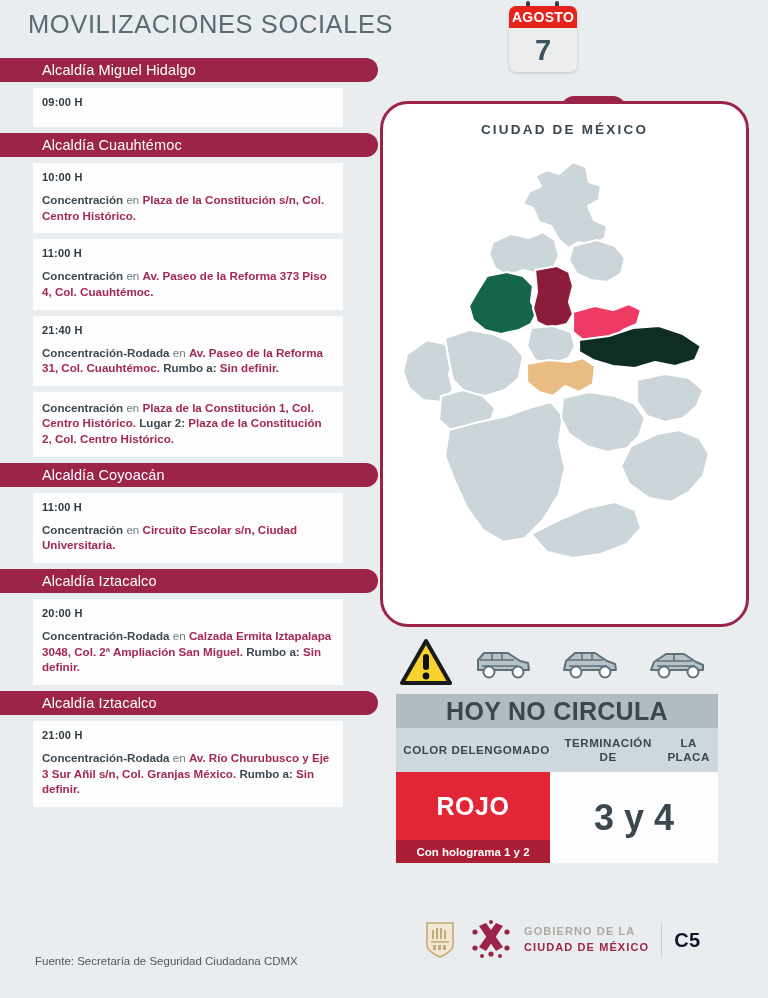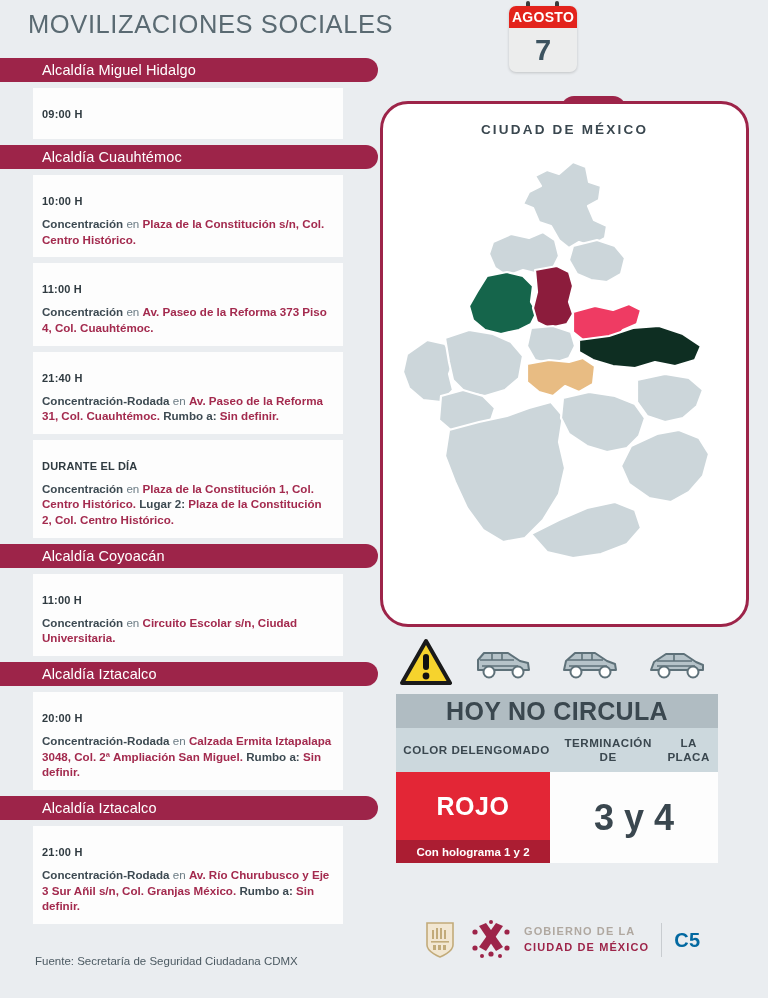--- a/index.html
+++ b/index.html
@@ -50,21 +50,21 @@
   #events-list {
     position: absolute;
     left: 0; top: 58px;
     width: 378px;
   }
   .borough-block { width: 378px; }
   .event-card {
     background: #fdfdfd;
     margin: 6px 0 6px 33px;
     width: 310px;
-    padding: 20px 10px 10px 9px;
+    padding: 8px 10px 10px 9px;
   }
   .event-time {
     font-size: 11px;
     font-weight: bold;
     color: #2f3a40;
     letter-spacing: 0.2px;
     margin-bottom: 9px;
   }
   .event-desc {
     font-size: 11.6px;
@@ -237,21 +237,21 @@
     font-size: 11px; font-weight: bold;
     letter-spacing: 1.1px; line-height: 1.45;
   }
   #gob-text .l1 { color: #b0a8a0; }
   #footer-div {
     width: 1px; height: 34px;
     background: #c8ccd0;
     margin: 0 12px;
   }
   #c5-text {
-    color: #0369a1;
+    color: #0f172a;
     font-size: 20px; font-weight: bold;
     letter-spacing: 0.5px;
   }
 </style>
 </head>
 <body>
 
 <div id="page">
 
   <div id="left-col">
@@ -277,21 +277,20 @@
           </div>
           <div class="event-card">
             <div class="event-time">11:00 H</div>
             <div class="event-desc"><span class="dk">Concentración </span><span class="plain">en </span><span class="hl">Av. Paseo de la Reforma 373 Piso 4, Col. Cuauhtémoc.</span></div>
           </div>
           <div class="event-card">
             <div class="event-time">21:40 H</div>
             <div class="event-desc"><span class="dk">Concentración-Rodada </span><span class="plain">en </span><span class="hl">Av. Paseo de la Reforma 31, Col. Cuauhtémoc. </span><span class="dk">Rumbo a: </span><span class="hl">Sin definir.</span></div>
           </div>
           <div class="event-card">
-            <div class="event-time">DURANTE EL DÍA</div>
             <div class="event-desc"><span class="dk">Concentración </span><span class="plain">en </span><span class="hl">Plaza de la Constitución 1, Col. Centro Histórico. </span><span class="dk">Lugar 2: </span><span class="hl">Plaza de la Constitución 2, Col. Centro Histórico.</span></div>
           </div>
         </div>
         <div class="borough-block">
           <div class="borough-pill">
             <span class="borough-pill-label">Alcaldía Coyoacán</span>
           </div>
           <div class="event-card">
             <div class="event-time">11:00 H</div>
             <div class="event-desc"><span class="dk">Concentración </span><span class="plain">en </span><span class="hl">Circuito Escolar s/n, Ciudad Universitaria.</span></div>

